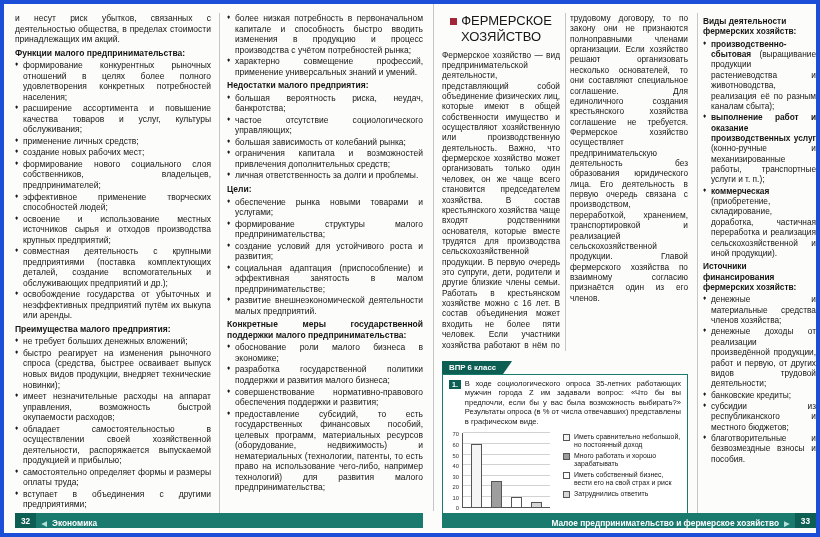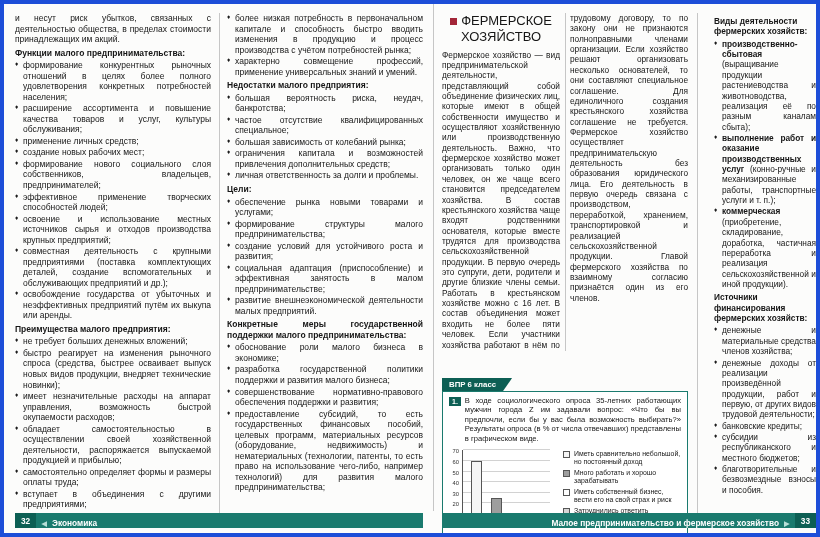--- a/index.html
+++ b/index.html
@@ -5,34 +5,34 @@
 *{margin:0;padding:0;box-sizing:border-box;}
 html,body{width:820px;height:537px;}
 body{font-family:"Liberation Sans","DejaVu Sans",sans-serif;background:#e9e9e9;}
 .spread{position:relative;width:820px;height:537px;background:#fcfcfb;overflow:hidden;border:4px solid #1d4ed8;color:#161616;}
 .page{position:absolute;top:9px;}
 .page-left{left:11px;width:408px;height:503px;column-count:2;column-gap:16px;column-rule:1px solid var(--divider,#c6c6c6);column-fill:auto;font-size:8.5px;line-height:1.24;text-align:justify;hyphens:auto;-webkit-hyphens:auto;overflow:hidden;}
 .gutter{position:absolute;left:429px;top:0;bottom:22px;width:1px;background:var(--divider,#c6c6c6);}
 .page-right{left:438px;width:374px;height:503px;}
 .rp-row{display:flex;height:100%;}
 .rp-main{flex:0 0 246px;width:246px;}
-.rp-side{flex:1;border-left:1px solid var(--divider,#c6c6c6);margin-left:9px;padding-left:16px;font-size:8.3px;line-height:1.25;text-align:justify;hyphens:auto;-webkit-hyphens:auto;overflow:hidden;}
+.rp-side{flex:1;border-left:1px solid var(--divider,#c6c6c6);margin-left:9px;padding-left:5px;font-size:8.3px;line-height:1.25;text-align:justify;hyphens:auto;-webkit-hyphens:auto;overflow:hidden;}
 .article-cols{height:338px;column-count:2;column-gap:10px;column-rule:1px solid var(--divider,#c6c6c6);column-fill:auto;font-size:8.3px;line-height:1.25;text-align:justify;hyphens:auto;-webkit-hyphens:auto;overflow:hidden;}
 .article-title{font-weight:normal;font-size:13px;text-align:center;margin-bottom:4px;line-height:1.25;}
 .red-sq{display:inline-block;width:7px;height:7px;background:var(--accent-red,#a32638);margin-right:4px;}
 .para{margin-bottom:2px;overflow-wrap:break-word;}
 .lead{font-weight:bold;margin:3px 0 2px;}
 .sec-h{font-weight:bold;margin:3px 0 2px;text-align:left;overflow-wrap:break-word;}
 .sec-h.big{font-size:8.8px;margin:5px 0 3px;}
 .h-icon{display:inline-block;width:7px;height:7px;margin-right:4px;background:repeating-linear-gradient(to bottom,var(--teal-dark,#0d5f54) 0 1.6px,transparent 1.6px 3px);}
 .blist{margin-bottom:2px;}
 .bitem{display:flex;margin-bottom:1px;}
 .bullet{flex:0 0 8px;font-size:6.5px;color:#1c1c1c;}
 .btext{flex:1;overflow-wrap:break-word;}
-.vpr{margin-top:22px;}
+.vpr{margin-top:5px;}
 .vpr-tab{display:inline-block;background:var(--teal-dark,#0d5f54);color:#fff;font-size:7.8px;font-weight:bold;padding:2px 16px 2px 7px;clip-path:polygon(0 0,100% 0,calc(100% - 9px) 100%,0 100%);}
 .vpr-body{border:1px solid var(--teal,#1a7a6e);height:146px;padding:4px 6px;overflow:hidden;background:#fff;}
 .q-row{display:flex;align-items:flex-start;}
 .q-badge{flex:0 0 auto;background:var(--teal-dark,#0d5f54);color:#fff;font-size:7px;font-weight:bold;padding:1px 3px;margin:1px 4px 0 0;}
 .q-text{font-size:7.6px;line-height:1.25;text-align:justify;flex:1;}
 .chart-row{display:flex;margin:4px 0 3px;}
 .chart-area{position:relative;flex:0 0 106px;width:106px;height:88px;}
 .yaxis{position:absolute;left:0;top:3px;bottom:10px;width:12px;font-size:5.8px;color:#333;}
 .ytick{position:absolute;right:2px;}
 .plot{position:absolute;left:13px;top:3px;bottom:10px;width:88px;border-left:1px solid #555;border-bottom:1px solid #555;}
@@ -129,21 +129,21 @@
         </div>
       </div>
       <p class="sec-h">Недостатки малого предприятия:</p>
       <div class="blist">
         <div class="bitem">
           <span class="bullet">♦</span>
           <span class="btext">большая вероятность риска, неудач, банкротства;</span>
         </div>
         <div class="bitem">
           <span class="bullet">♦</span>
-          <span class="btext">частое отсутствие квалифицированных специальное;</span>
+          <span class="btext">частое отсутствие социологического управляющих;</span>
         </div>
         <div class="bitem">
           <span class="bullet">♦</span>
           <span class="btext">большая зависимость от колебаний рынка;</span>
         </div>
         <div class="bitem">
           <span class="bullet">♦</span>
           <span class="btext">ограничения капитала и возможностей привлечения дополнительных средств;</span>
         </div>
         <div class="bitem">

